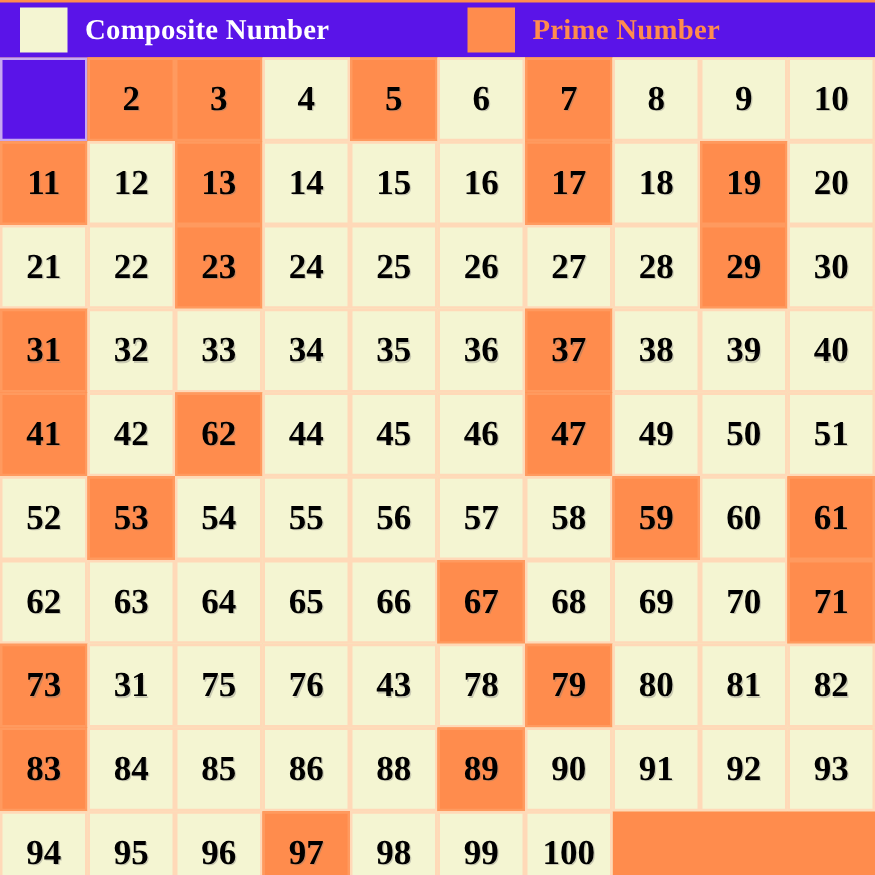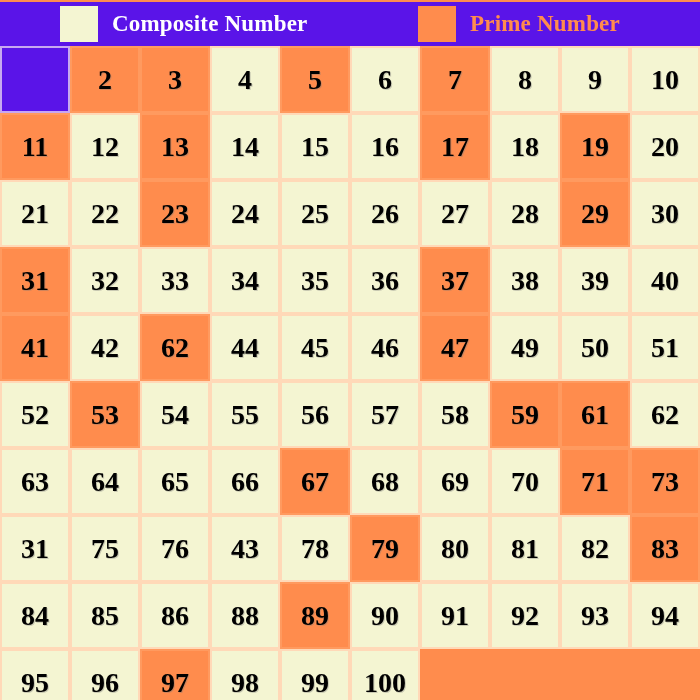--- a/index.html
+++ b/index.html
@@ -31,21 +31,21 @@
     align-items: stretch;
     background: #5a14e8;
   }
 
   .legend-item {
     display: flex;
     align-items: center;
     height: 100%;
   }
 
-  .legend-item.composite { width: 358px; padding-left: 44px; }
+  .legend-item.composite { width: 358px; }
   .legend-item.prime     { flex: 1 1 auto; text-align: center; }
 
   .swatch {
     width: 38px;
     height: 36px;
     margin-left: 16px;
     margin-right: 14px;
     flex: 0 0 auto;
   }
   .swatch.cream  { background: #f4f5d2; }
@@ -293,20 +293,23 @@
       </div>
       <div class="cell composite">
         <span class="num">57</span>
       </div>
       <div class="cell composite">
         <span class="num">58</span>
       </div>
       <div class="cell prime">
         <span class="num">59</span>
       </div>
+      <div class="cell composite">
+        <span class="num">60</span>
+      </div>
       <div class="cell prime">
         <span class="num">61</span>
       </div>
       <div class="cell composite">
         <span class="num">62</span>
       </div>
       <div class="cell composite">
         <span class="num">63</span>
       </div>
       <div class="cell composite">

